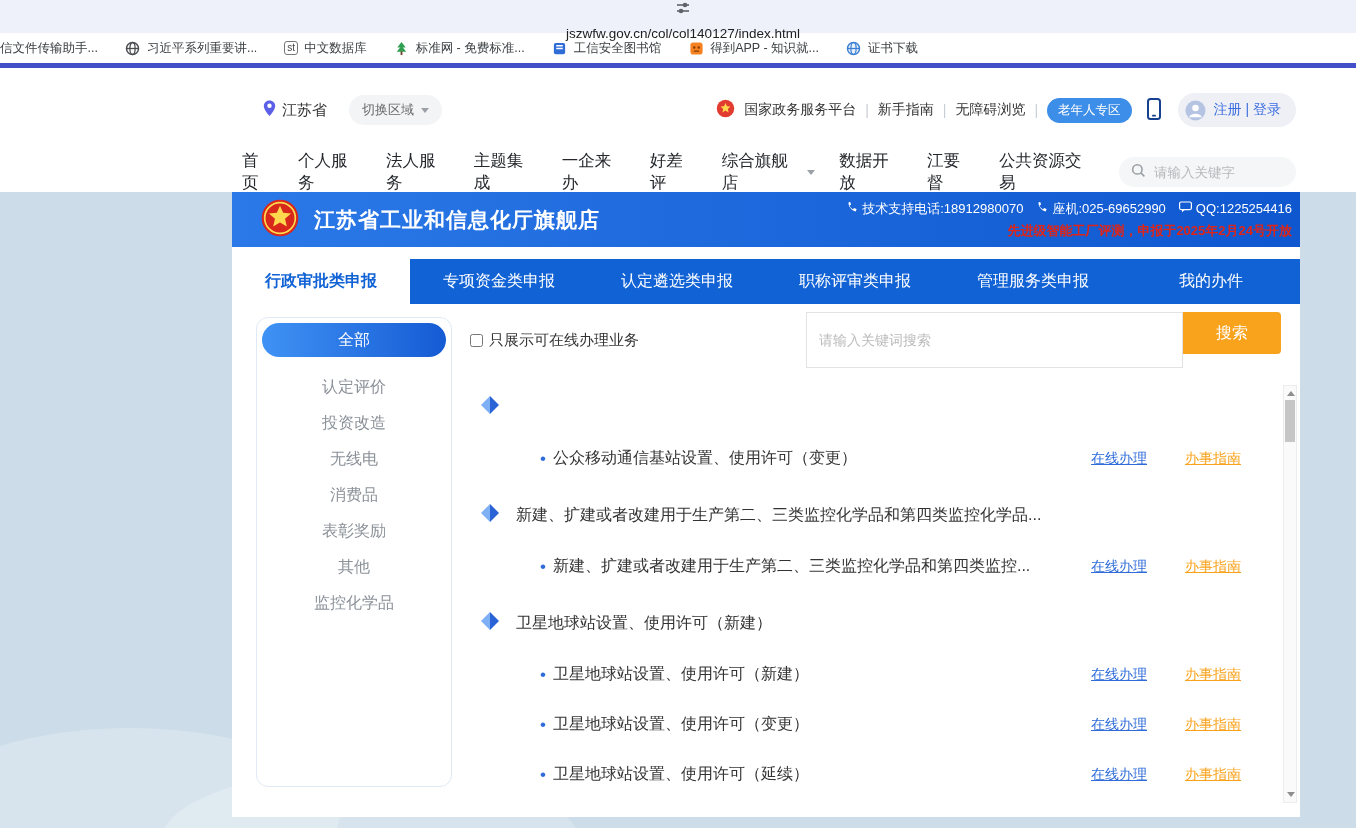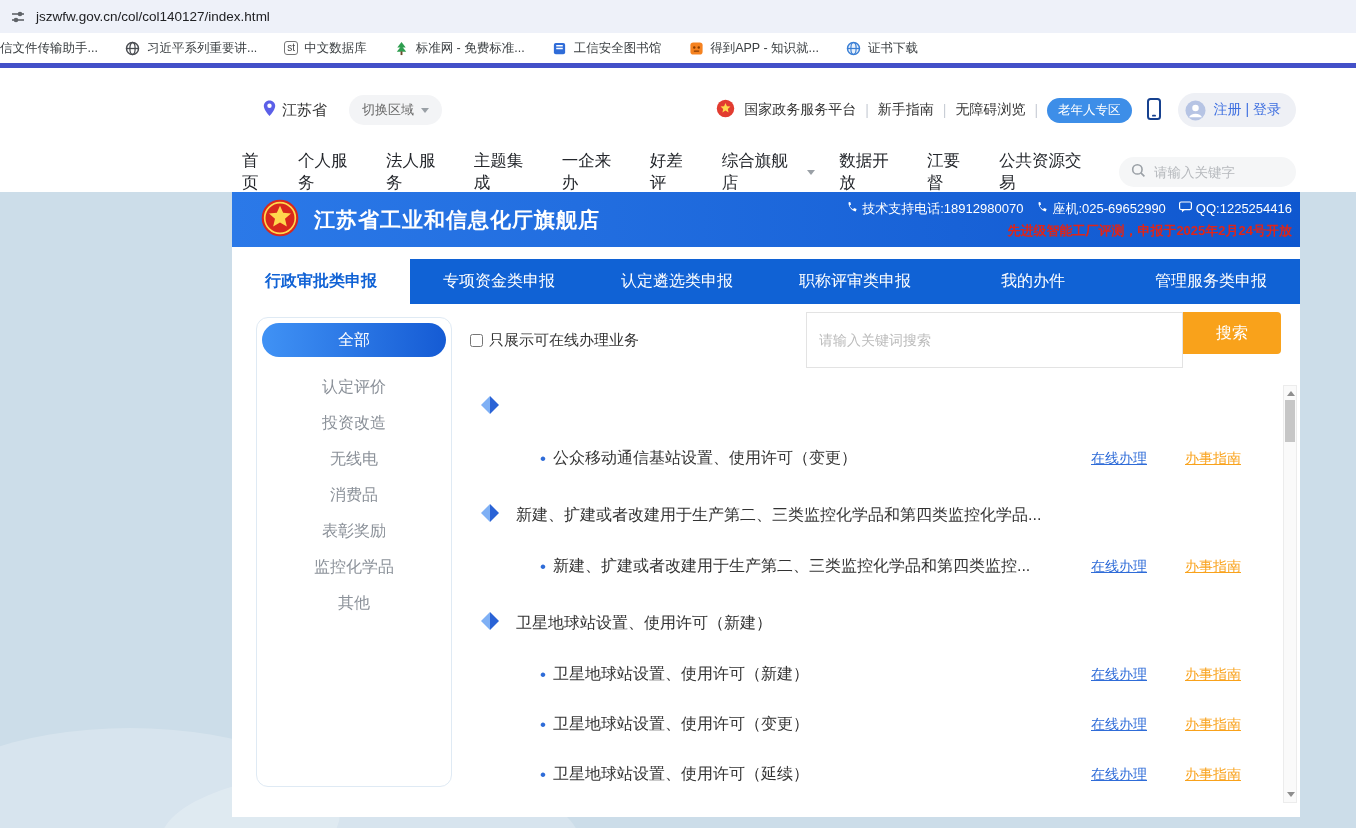--- a/index.html
+++ b/index.html
@@ -1,20 +1,20 @@
 <!DOCTYPE html>
 <html><head>
 <meta charset="utf-8">
 <style>
   * { box-sizing:border-box; margin:0; padding:0; }
   html,body { width:1356px; height:831px; overflow:hidden; }
   body { font-family:"Liberation Sans", sans-serif; background:#fff; }
 
   
-  .urlbar { height:33px; background:#eef1f9; display:flex; align-items:center; gap:10px; padding-left:10px; }
+  .urlbar { height:33px; background:#eef1f9; display:flex; align-items:center; gap:10px; padding-left:10px;flex-direction:column; }
   .url-text { font-size:13.5px; color:#202124; }
   .bookmarks { height:30px; background:#fff; display:flex; align-items:center; gap:27px; font-size:12.5px; color:#3c4043; }
   .bookmark { display:flex; align-items:center; gap:6px; white-space:nowrap; }
   .bm-icon { width:16px; height:16px; display:inline-flex; align-items:center; justify-content:center; flex:0 0 auto; }
   .st-badge { border:1px solid #777; border-radius:3px; font-size:10px; color:#444; padding:0 2px; line-height:12px; }
   .topline { height:5px; background:#4350c8; }
 
   
   .site-header { background:#fff; padding:0 60px 0 233px; }
   .hrow1 { height:84px; display:flex; align-items:center; }
@@ -282,35 +282,35 @@
       </span>
     </div>
 
     <div class="band-spacer"></div>
 
     <div class="tabs">
       <div class="tab active">行政审批类申报</div>
       <div class="tab">专项资金类申报</div>
       <div class="tab">认定遴选类申报</div>
       <div class="tab">职称评审类申报</div>
+      <div class="tab">管理服务类申报</div>
       <div class="tab">我的办件</div>
-      <div class="tab">管理服务类申报</div>
     </div>
 
     <div class="content">
 
       <div class="sidebar">
         <div class="all-pill">全部</div>
         <div class="side-item">认定评价</div>
         <div class="side-item">投资改造</div>
         <div class="side-item">无线电</div>
         <div class="side-item">消费品</div>
         <div class="side-item">表彰奖励</div>
+        <div class="side-item">其他</div>
         <div class="side-item">监控化学品</div>
-        <div class="side-item">其他</div>
       </div>
 
       <div class="list-col">
         <div class="filter-row">
           <label class="chk-group">
             <input type="checkbox" style="">
             <span>只展示可在线办理业务</span>
           </label>
           <span class="search-group">
             <input class="kw-input" placeholder="请输入关键词搜索" style="">

